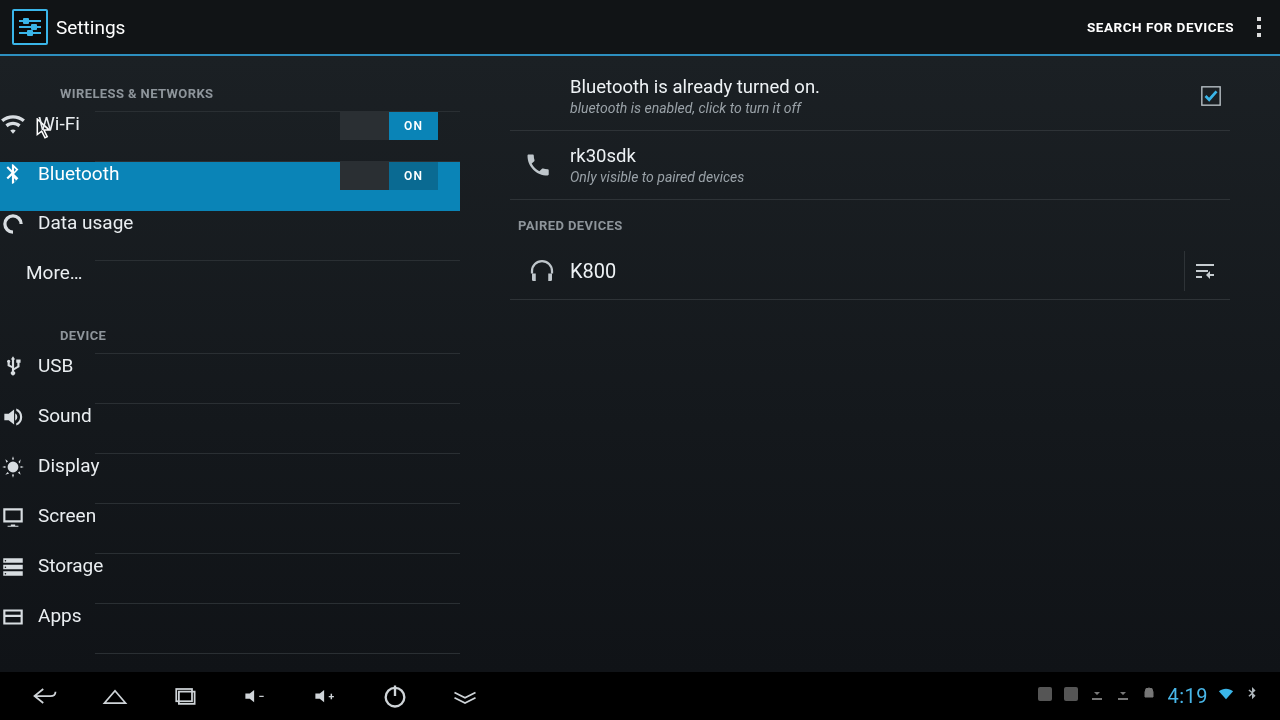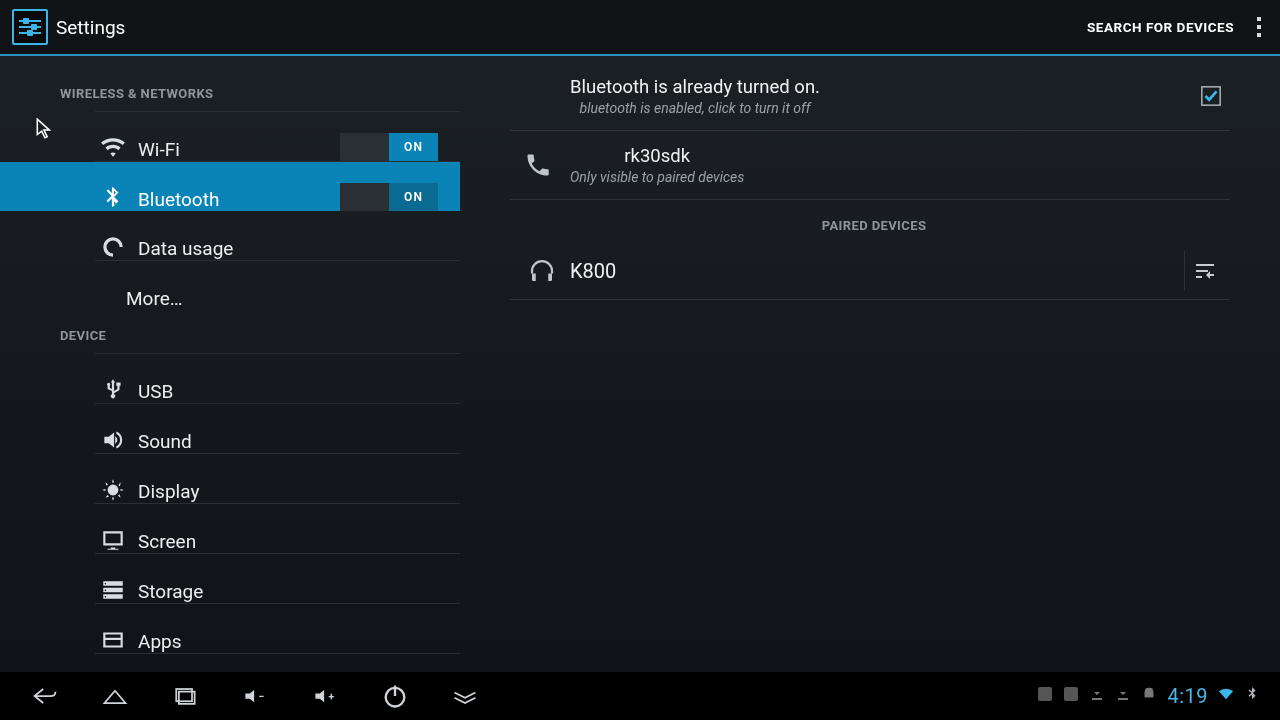--- a/index.html
+++ b/index.html
@@ -16,27 +16,27 @@
   .apptitle { font-size: 19px; color: #fff; margin-left: 8px; font-weight: 400; }
   .actionbar-spacer { flex:1; }
   .actionbar-action { font-size: 13.5px; font-weight: 700; color:#fff; letter-spacing: .5px; padding: 0 18px; cursor: pointer; }
   .overflow { width: 28px; display:flex; flex-direction:column; gap:4px; align-items:center; justify-content:center; padding-right: 14px; cursor:pointer; }
   .overflow span { width:4px; height:4px; background:#ddd; }
 
   
   .body { display:flex; height: calc(720px - 56px - 48px); background: linear-gradient(#1b2024, #14181c 60%, #101317); }
   .left { width: 460px; overflow:hidden; }
   .right { flex:1; position:relative; }
-  .right-inner { position:absolute; left:50px; right:50px; top:0;text-align:center; }
+  .right-inner { position:absolute; left:50px; right:50px; top:0; }
 
   
   .section-header { color:#8e959b; font-size:13px; font-weight:700; letter-spacing:.4px; padding: 30px 0 10px 60px; }
   .section-header.tight { padding-top: 18px; }
   .divider { height:1px; background:#2a2f33; margin-left:95px; }
-  .item { display:flex; align-items:flex-end; height:49px; padding-left:100px; cursor:pointer; position:relative; }
+  .item { display:flex; align-items:flex-start; height:49px; cursor:pointer; position:relative; }
   .item.active { background:#0a84b7; }
   .item .icon { width:26px; height:26px; display:flex; align-items:center; justify-content:center; color:#d8dde1; }
   .item.active .icon { color:#fff; }
   .item .label { font-size:19px; color:#eaeef1; margin-left:12px; }
   .item.active .label { color:#fff; }
   .item .toggle { position:absolute; right:22px; width:98px; height:28px; display:flex; }
   .toggle .off { flex:1; background:#2a2f33; }
   .toggle .on { flex:1; background:#0a84b7; color:#fff; font-size:12px; font-weight:600; display:flex; align-items:center; justify-content:center; letter-spacing:1px; }
   .item.active .toggle .on { background:#0a6a92; }
   .item.noicon .label { margin-left:26px; }

